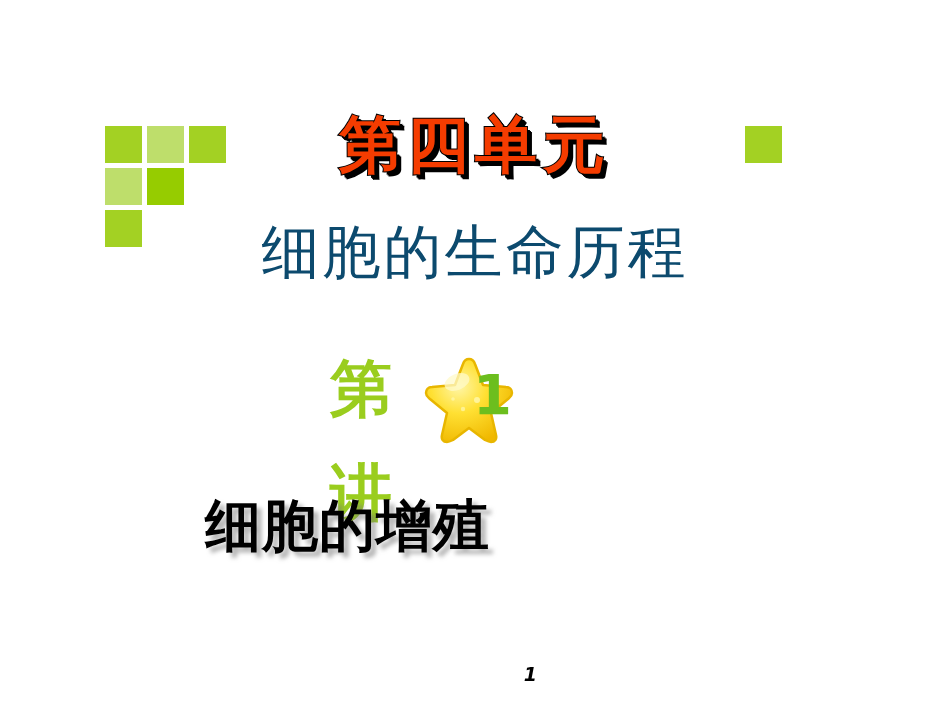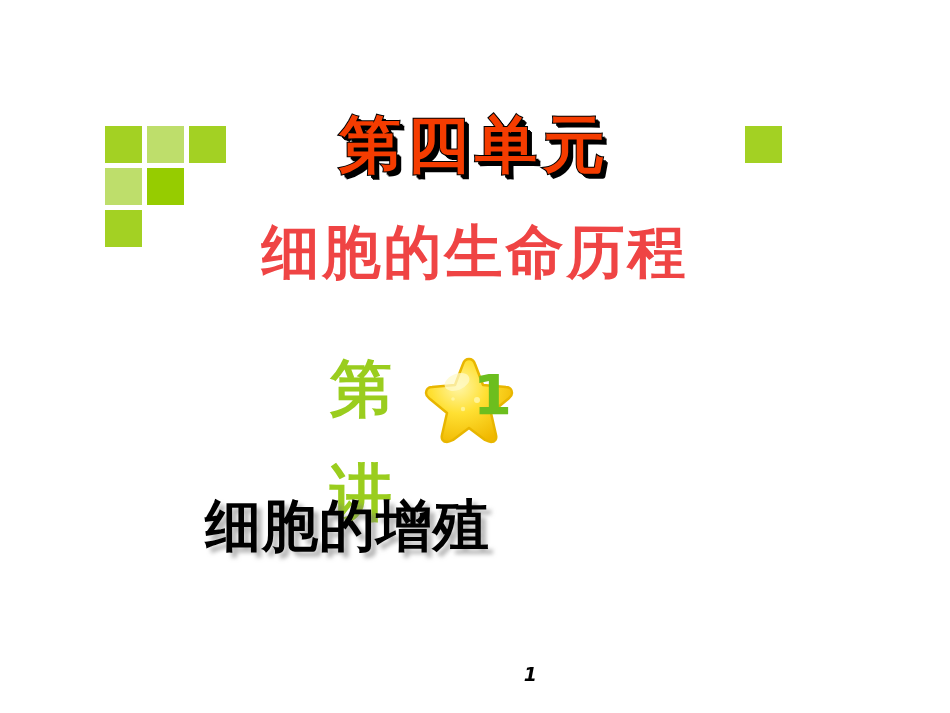--- a/index.html
+++ b/index.html
@@ -51,23 +51,23 @@
        4px 4px 0 #000000,
        5px 5px 0 #000000,
        3px 3px 0 #000000;
     line-height: 1.05;
   }
 
   #subtitle-wrap { top: 222px; }
   #subtitle {
     display: inline-block;
     font-size: 58px;
-    font-weight: bold;
+    font-weight: normal;
     letter-spacing: 3px;
-    color: #ef4444;
+    color: #0c4a6e;
     line-height: 1.05;
   }
 
   
   #lesson-di {
     position: absolute;
     left: 330px;
     top: 358px;
     font-size: 62px;
     font-weight: bold;

